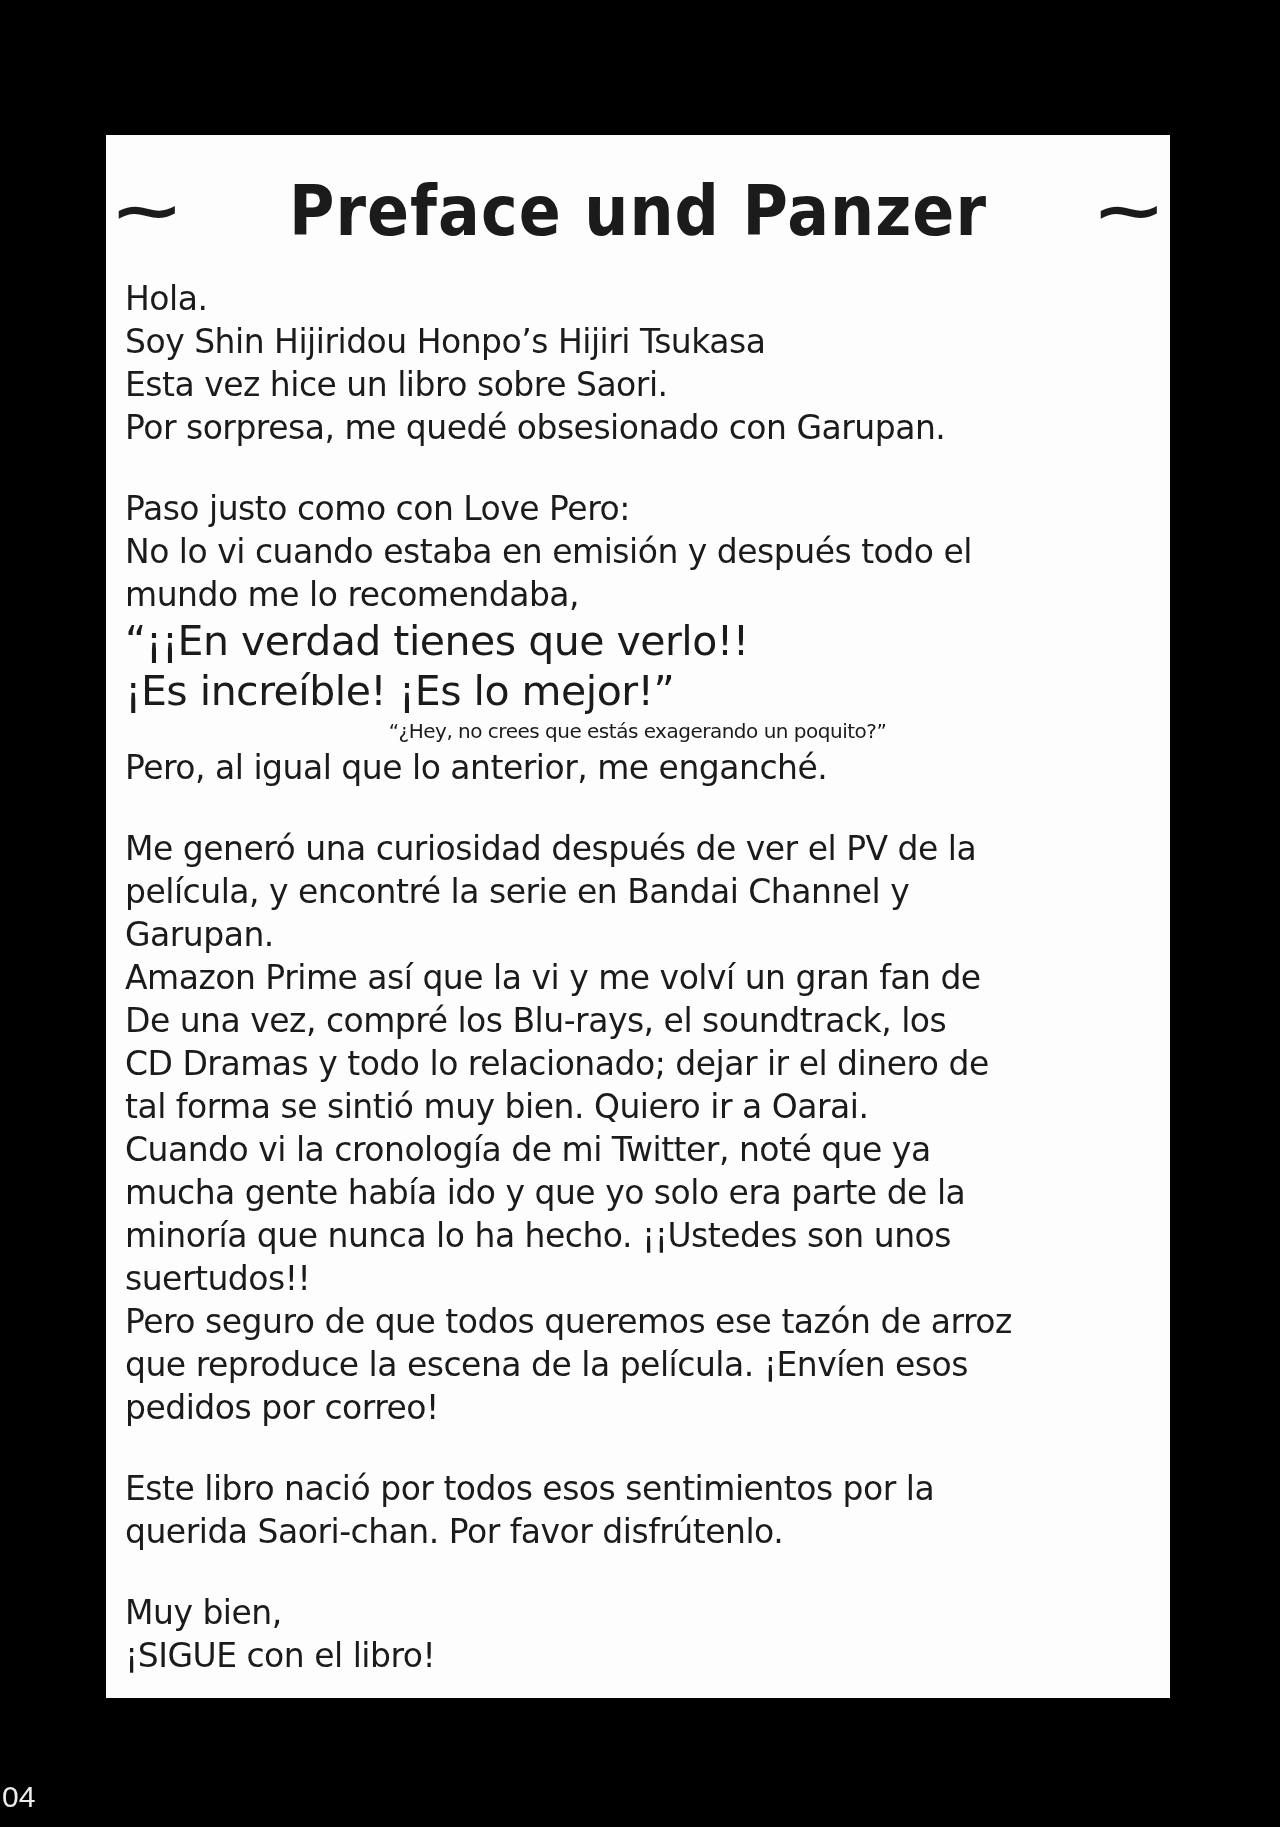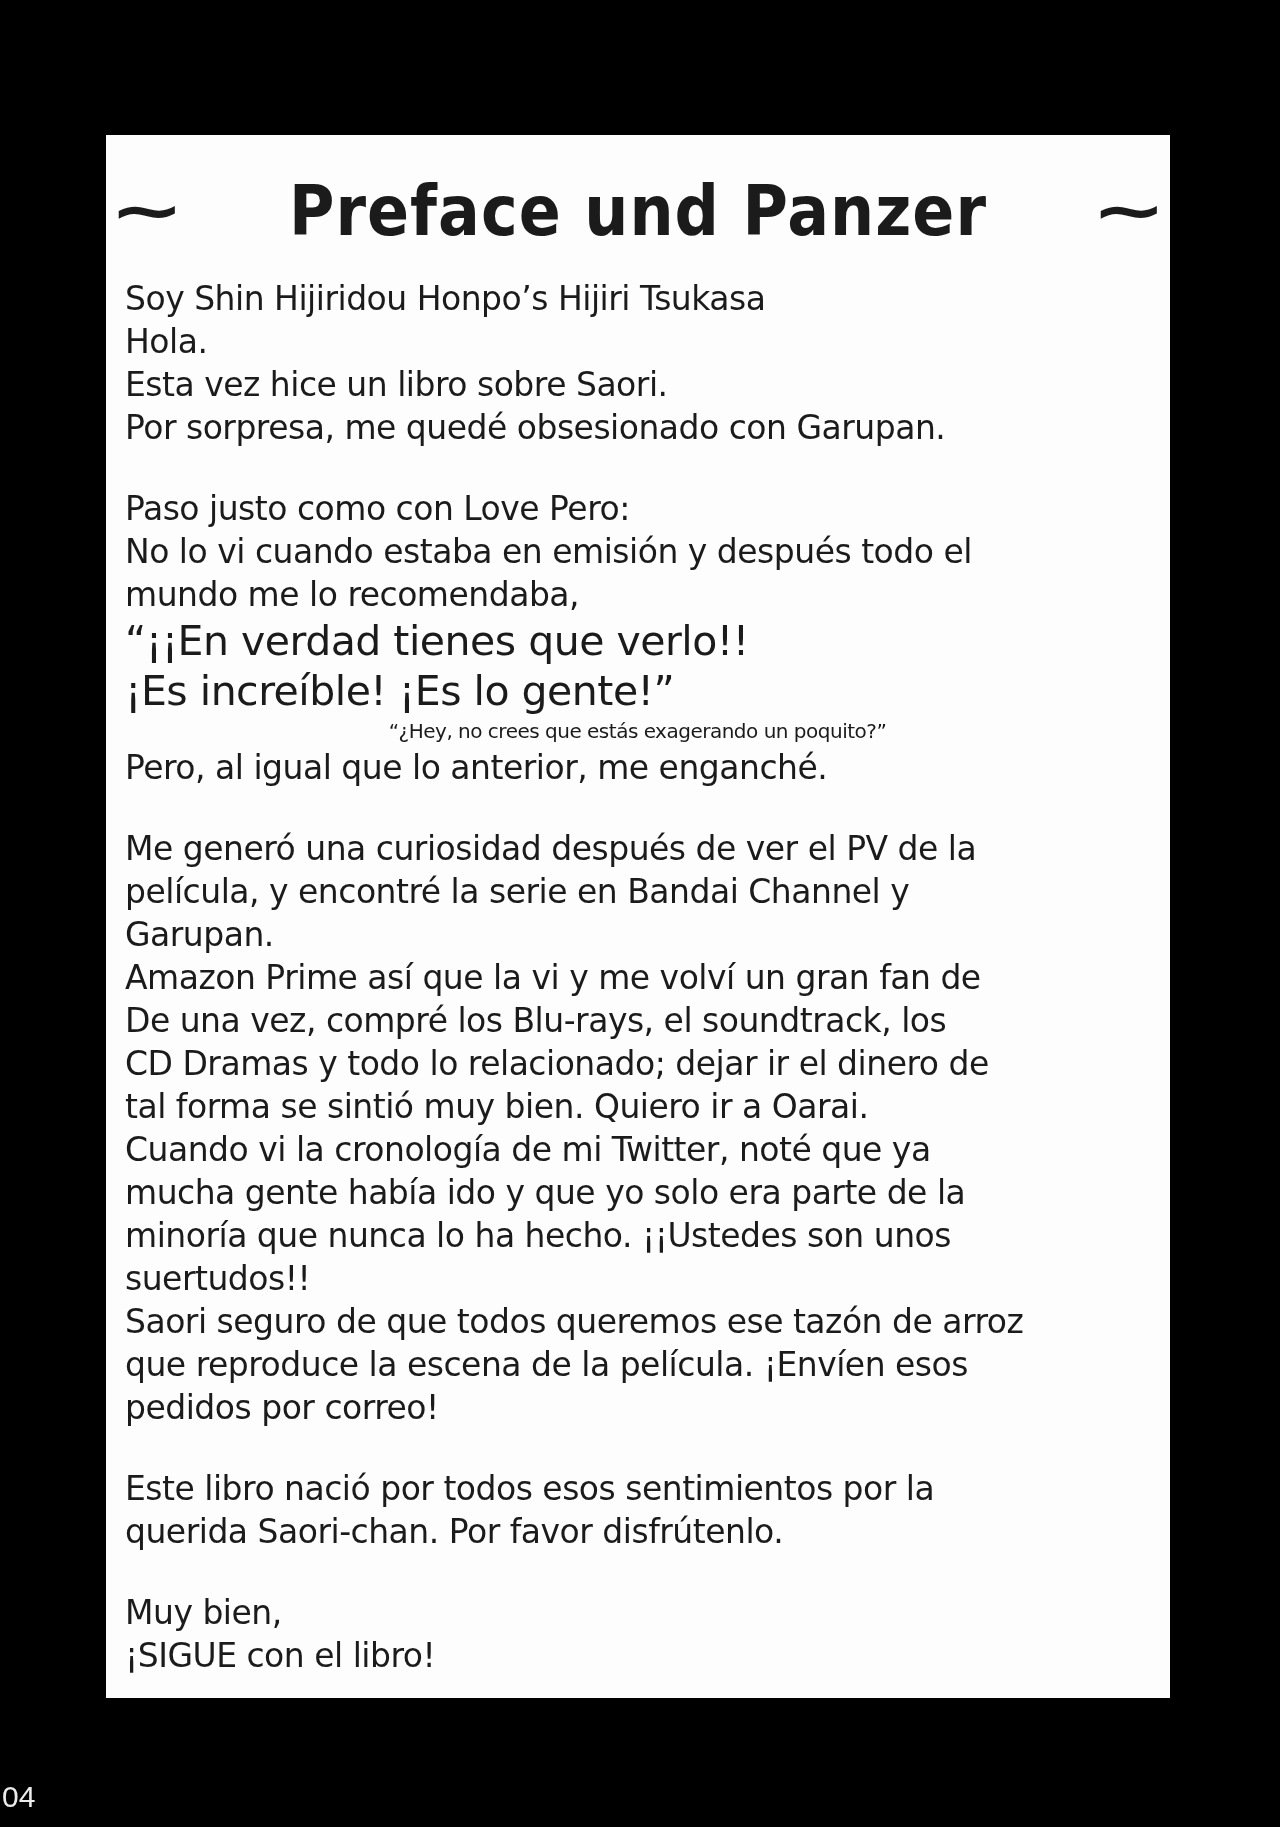--- a/index.html
+++ b/index.html
@@ -75,45 +75,45 @@
 </head>
 <body>
 
 <div class="scan-page">
   <div class="page-header">
     <span class="squiggle">~</span>
     <span class="page-title">Preface und Panzer</span>
     <span class="squiggle">~</span>
   </div>
   <div class="page-body" id="body-lines">
+      <div class="line body">Hola.</div>
       <div class="line body">Soy Shin Hijiridou Honpo’s Hijiri Tsukasa</div>
-      <div class="line body">Hola.</div>
       <div class="line body">Esta vez hice un libro sobre Saori.</div>
       <div class="line body">Por sorpresa, me quedé obsesionado con Garupan.</div>
       <div class="line blank"></div>
       <div class="line body">Paso justo como con Love Pero:</div>
       <div class="line body">No lo vi cuando estaba en emisión y después todo el</div>
       <div class="line body">mundo me lo recomendaba,</div>
       <div class="line quote_large">“¡¡En verdad tienes que verlo!!</div>
-      <div class="line quote_large">¡Es increíble! ¡Es lo gente!”</div>
+      <div class="line quote_large">¡Es increíble! ¡Es lo mejor!”</div>
       <div class="line quote_small">“¿Hey, no crees que estás exagerando un poquito?”</div>
       <div class="line body">Pero, al igual que lo anterior, me enganché.</div>
       <div class="line blank"></div>
       <div class="line body">Me generó una curiosidad después de ver el PV de la</div>
       <div class="line body">película, y encontré la serie en Bandai Channel y</div>
       <div class="line body">Garupan.</div>
       <div class="line body">Amazon Prime así que la vi y me volví un gran fan de</div>
       <div class="line body">De una vez, compré los Blu-rays, el soundtrack, los</div>
       <div class="line body">CD Dramas y todo lo relacionado; dejar ir el dinero de</div>
       <div class="line body">tal forma se sintió muy bien. Quiero ir a Oarai.</div>
       <div class="line body">Cuando vi la cronología de mi Twitter, noté que ya</div>
       <div class="line body">mucha gente había ido y que yo solo era parte de la</div>
       <div class="line body">minoría que nunca lo ha hecho. ¡¡Ustedes son unos</div>
       <div class="line body">suertudos!!</div>
-      <div class="line body">Saori seguro de que todos queremos ese tazón de arroz</div>
+      <div class="line body">Pero seguro de que todos queremos ese tazón de arroz</div>
       <div class="line body">que reproduce la escena de la película. ¡Envíen esos</div>
       <div class="line body">pedidos por correo!</div>
       <div class="line blank"></div>
       <div class="line body">Este libro nació por todos esos sentimientos por la</div>
       <div class="line body">querida Saori-chan. Por favor disfrútenlo.</div>
       <div class="line blank"></div>
       <div class="line body">Muy bien,</div>
       <div class="line body">¡SIGUE con el libro!</div>
     </div>
 </div>

